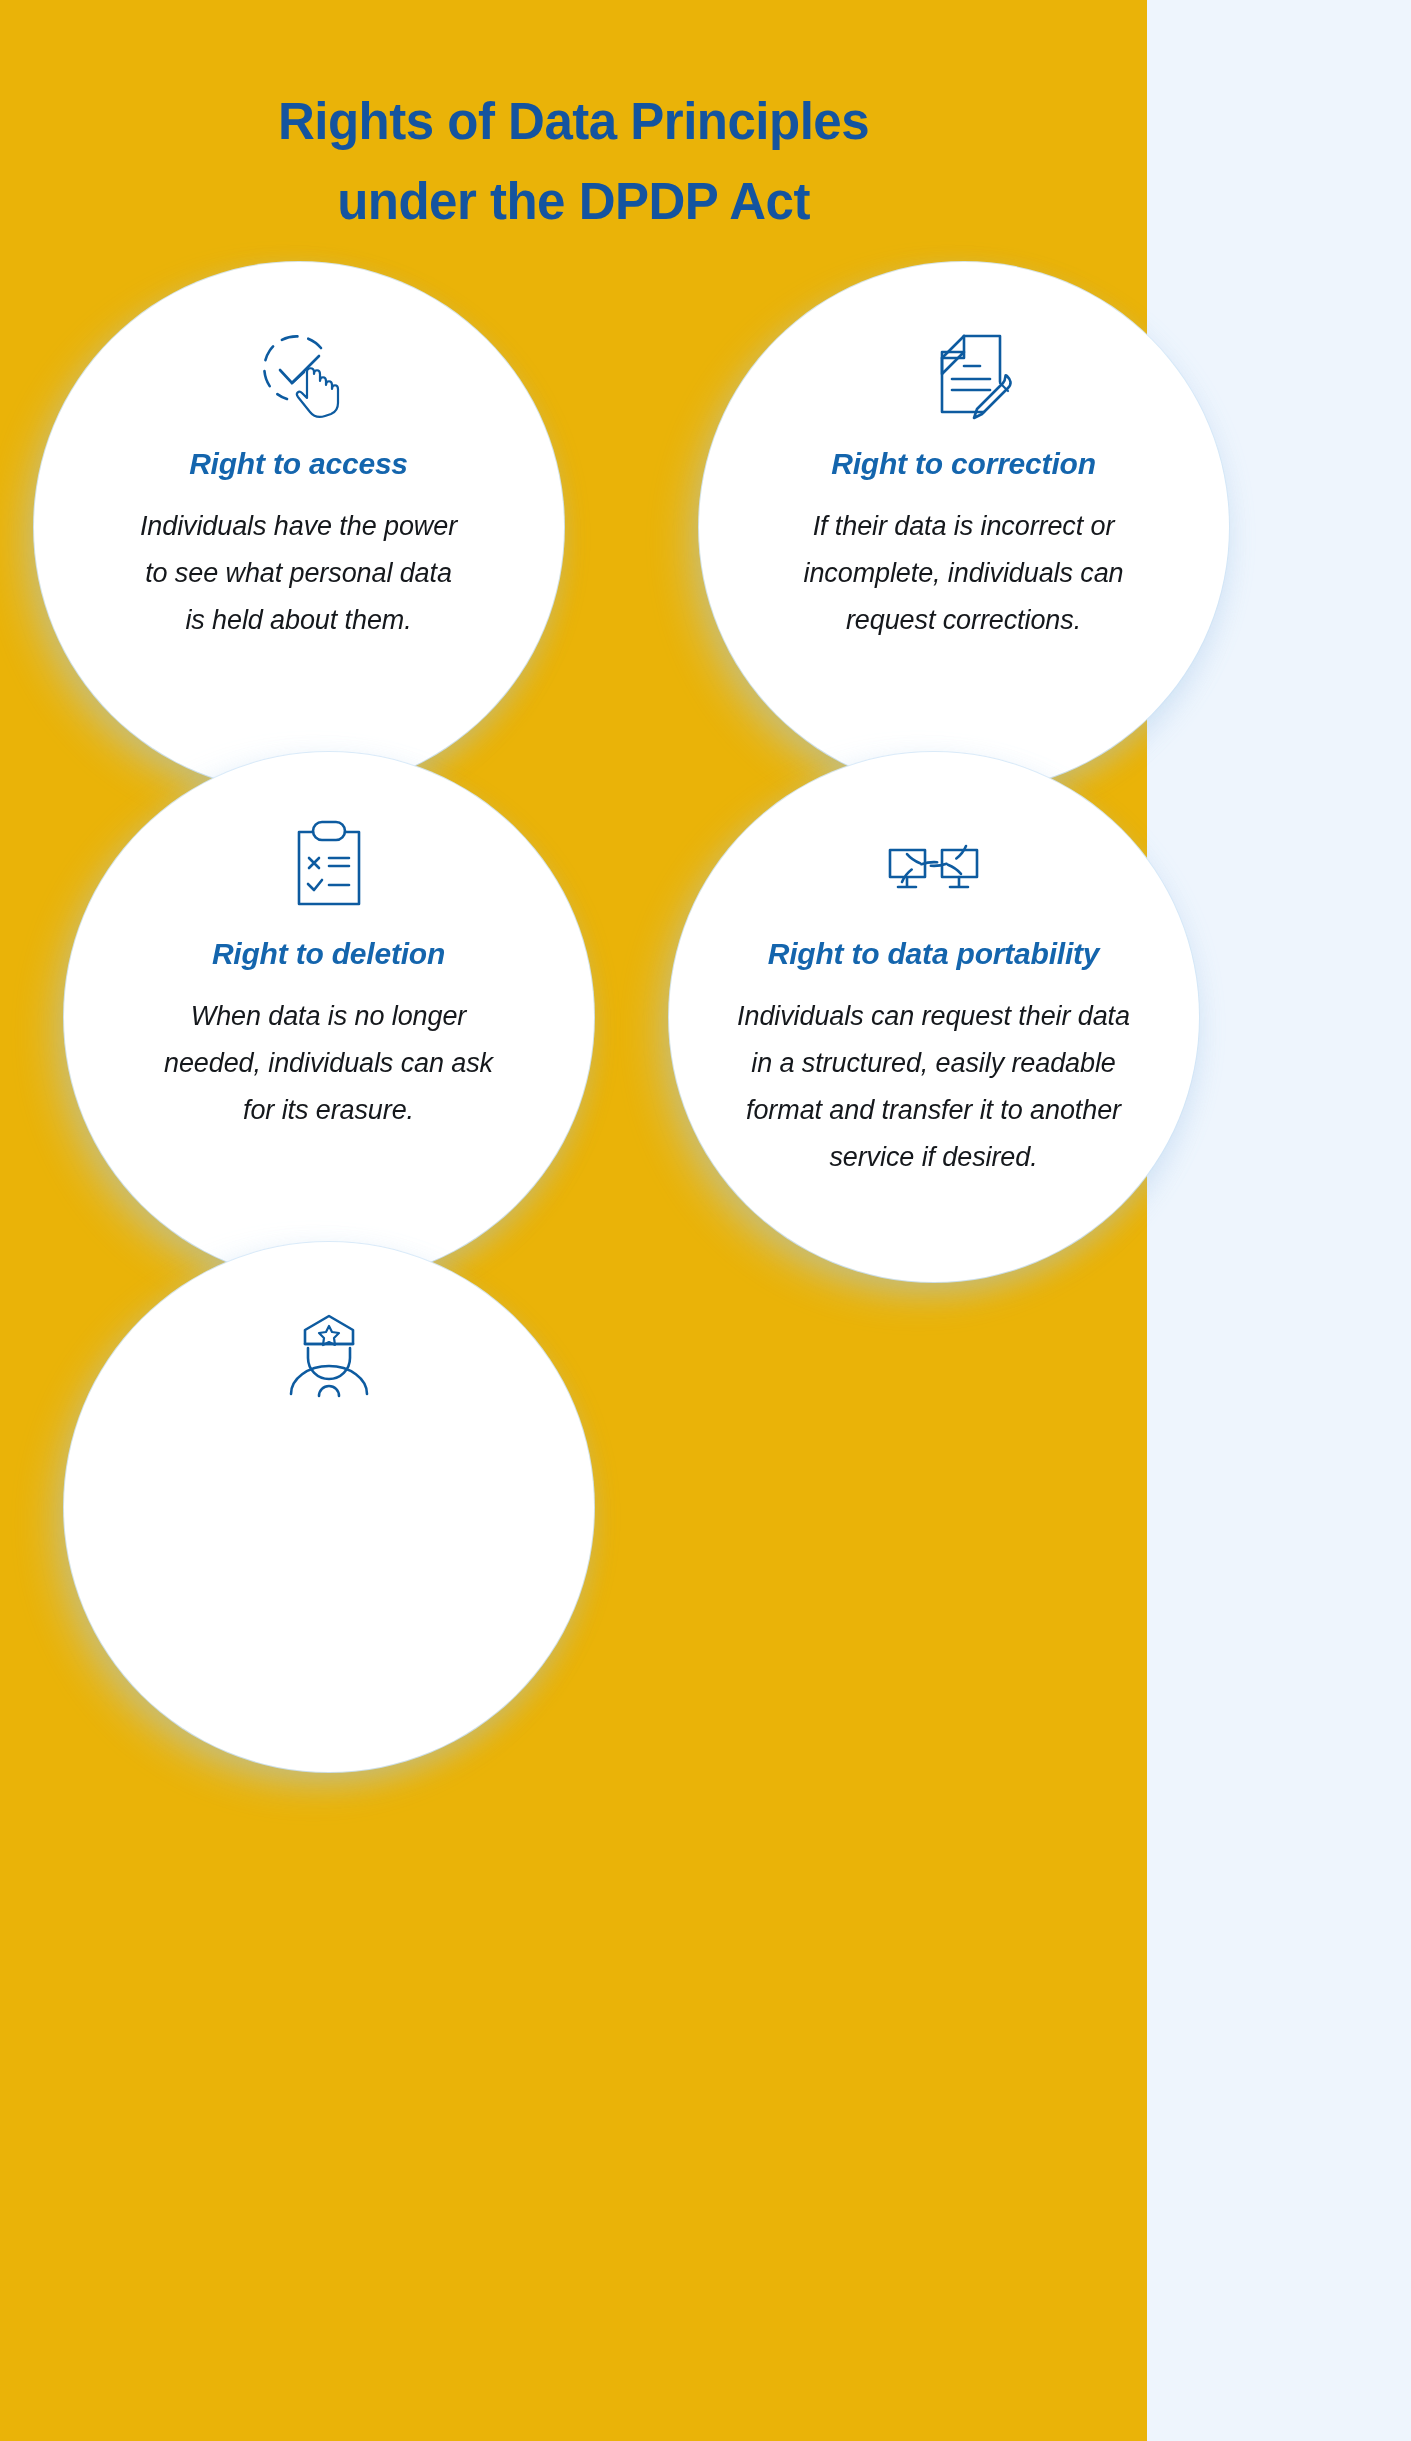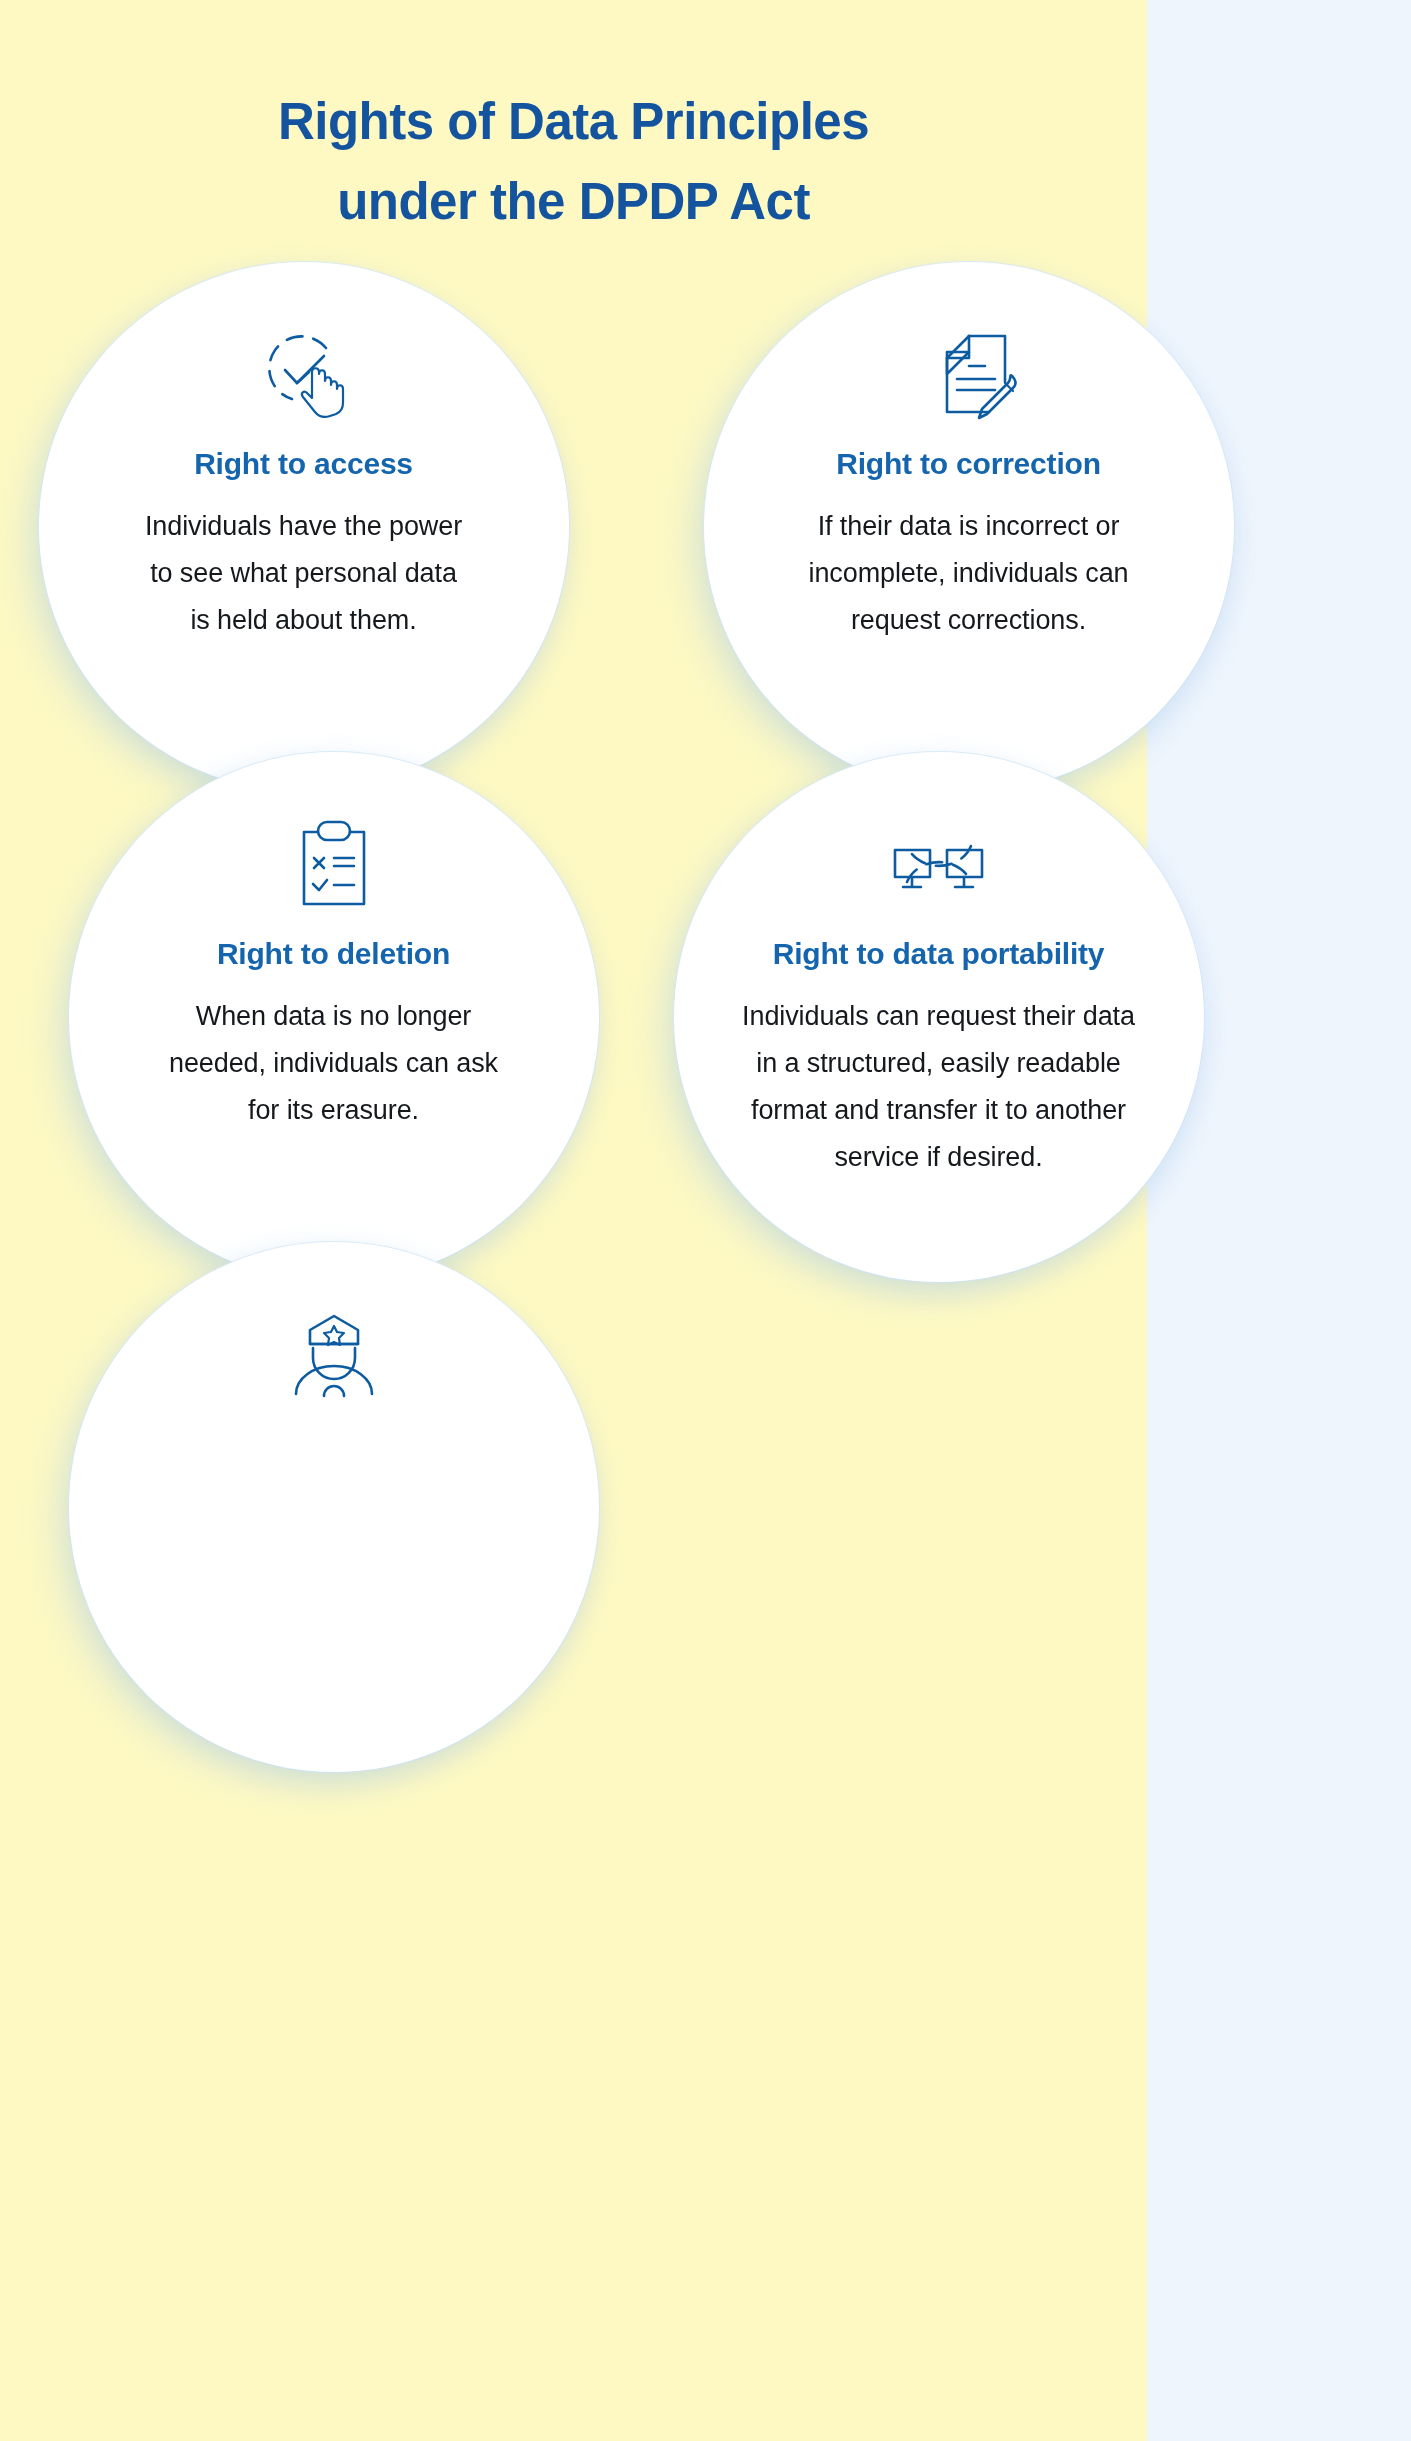--- a/index.html
+++ b/index.html
@@ -10,21 +10,21 @@
     width: 1411px;
     height: 2441px;
     background: #eef5fd;
     font-family: "Liberation Sans", sans-serif;
     overflow: hidden;
   }
   .poster {
     position: relative;
     width: 1147px;
     height: 2441px;
-    background: #fef9c3;
+    background: #eab308;
     box-sizing: border-box;
   }
 
   
   .title-block {
     padding-top: 82px;
     text-align: center;
   }
   .title-line {
     color: #14549f;
@@ -46,22 +46,22 @@
     grid-template-rows: 490px 490px 490px;
     justify-items: center;
     align-items: start;
     row-gap: 0px;
   }
   .cell {
     width: 540px;
     height: 490px;
     position: relative;
     display: flex;
-    justify-content: center;
     align-items: flex-start;
+    font-style: italic;
   }
   .cell.shift-left  { transform: translateX(-14px); }
   .cell.shift-right { transform: translateX(16px); }
 
   .circle {
     position: relative;
     width: 530px;
     height: 530px;
     border-radius: 50%;
     background: #ffffff;

